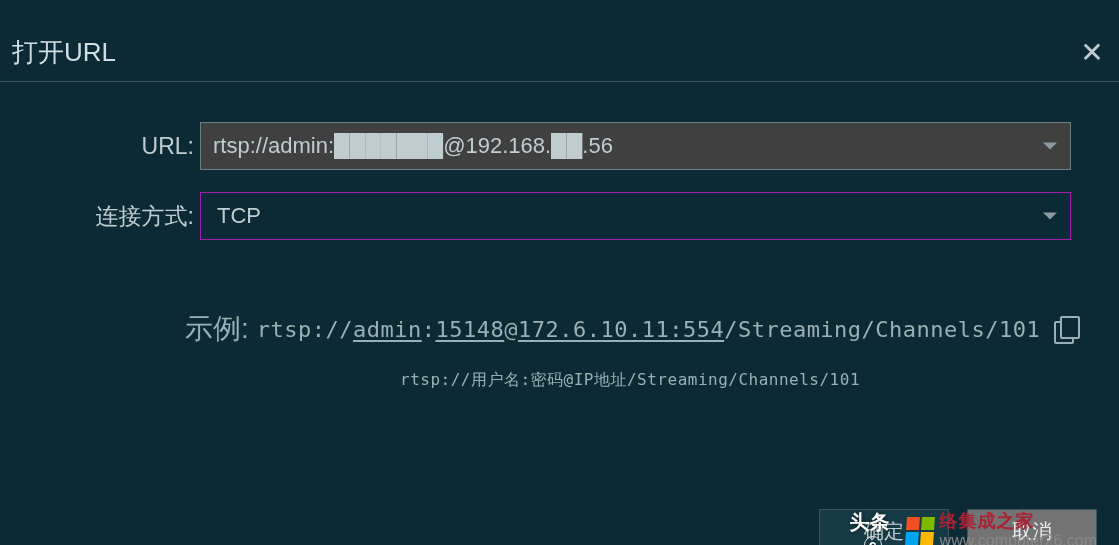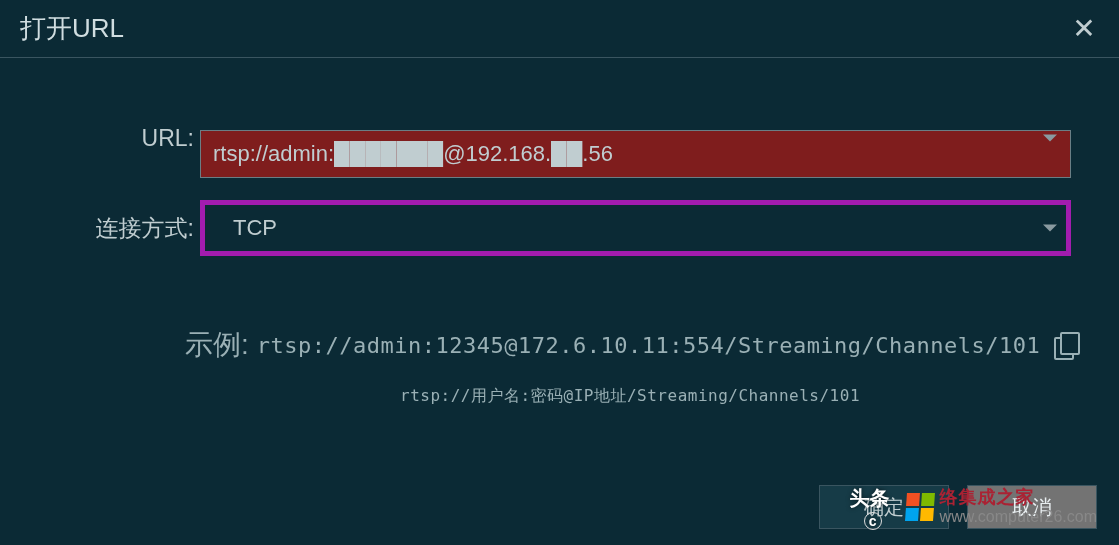--- a/index.html
+++ b/index.html
@@ -20,21 +20,22 @@
       width: 100%;
       height: 100%;
       position: relative;
     }
     .title-bar {
       height: 58px;
       border-bottom: 1px solid #3a5560;
       display: flex;
       align-items: center;
       justify-content: space-between;
-      padding: 0 20px;
+      padding: 0 12px;
+      margin-top: 24px;
     }
     .title-text {
       font-size: 26px;
       color: #d0dde0;
       font-weight: normal;
     }
     .close-btn {
       font-size: 28px;
       color: #c0cdd0;
       cursor: pointer;
@@ -60,37 +61,36 @@
       padding-right: 6px;
     }
     .input-wrap {
       flex: 1;
       position: relative;
       margin-right: 18px;
     }
     .text-input {
       width: 100%;
       height: 48px;
-      background: #7f1d1d;
+      background: #404040;
       border: 1px solid #6a7e85;
       color: #c0cdd0;
       font-size: 22px;
       padding: 0 32px 0 12px;
       outline: none;
       font-family: inherit;
-      margin-top: 32px;
     }
     .select-display {
       width: 100%;
-      height: 56px;
+      height: 48px;
       background: #0b2a35;
-      border: 5px solid #a21caf;
+      border: 1px solid #a21caf;
       color: #c0cdd0;
       font-size: 22px;
-      padding: 0 40px 0 28px;
+      padding: 0 40px 0 16px;
       display: flex;
       align-items: center;
       cursor: pointer;
     }
     .caret {
       position: absolute;
       right: 14px;
       top: 50%;
       transform: translateY(-50%);
       width: 0;
@@ -115,20 +115,21 @@
     }
     .example-label {
       margin-right: 8px;
       font-family: "Microsoft YaHei", sans-serif;
       font-size: 28px;
     }
     .ex-url {
       letter-spacing: 0.5px;
     }
     .ex-url .ul {
+      text-decoration: underline;
       text-underline-offset: 3px;
       text-align: right;
     }
     .copy-icon {
       margin-left: 14px;
       width: 24px;
       height: 26px;
       position: relative;
       cursor: pointer;
       display: inline-block;
@@ -272,21 +273,21 @@
           <span>TCP</span>
         </div>
         <div class="caret"></div>
       </div>
     </div>
 
     <div class="example-section">
       <div class="example-row1">
         <span class="example-label">示例:</span>
         <span class="ex-url">
-          <span>rtsp://</span><span class="ul">admin</span><span>:</span><span class="ul">12345</span><span>@</span><span class="ul">172.6.10.11:554</span><span>/Streaming/Channels/101</span>
+          <span>rtsp://</span><span class="ul">admin</span><span>:</span><span class="ul">15148</span><span>@</span><span class="ul">172.6.10.11:554</span><span>/Streaming/Channels/101</span>
         </span>
         <span class="copy-icon"></span>
       </div>
       <div class="example-row2">rtsp://用户名:密码@IP地址/Streaming/Channels/101</div>
     </div>
 
   </div>
 
   <div class="button-bar">
     <div class="btn">确定</div>

